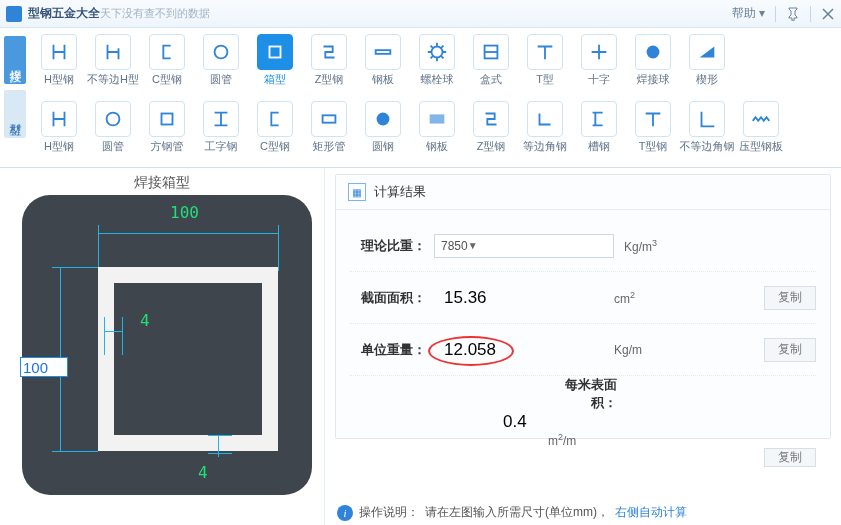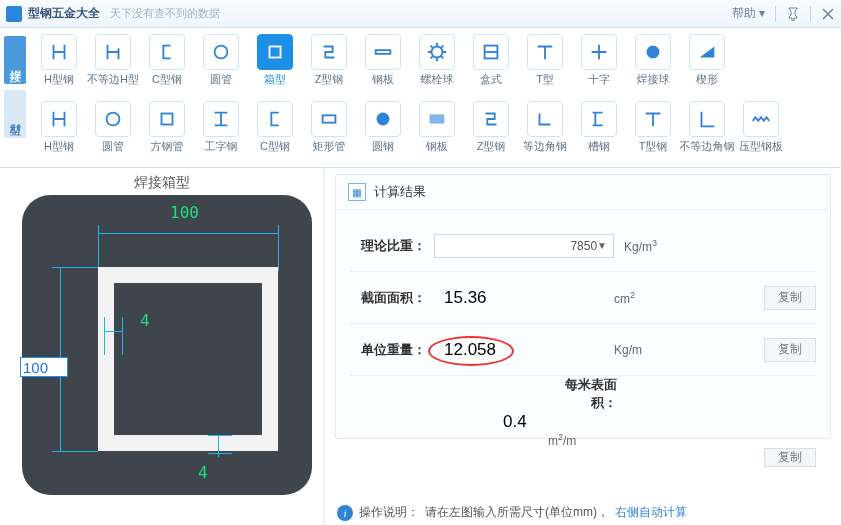--- a/index.html
+++ b/index.html
@@ -1,21 +1,21 @@
 <!DOCTYPE html>
 <html><head>
 <meta charset="utf-8">
 <style>
   * { box-sizing: border-box; margin: 0; padding: 0; font-family: "Microsoft YaHei", sans-serif; }
   body { width: 841px; height: 525px; background: #fff; overflow: hidden; font-size: 12px; color: #555; }
 
   .titlebar { height: 28px; background: linear-gradient(to bottom,#f8fbfe,#eef5fb); border-bottom: 1px solid #d6e4f0; display: flex; align-items: center; padding: 0 6px; }
   .titlebar .logo { width: 16px; height: 16px; background: #2f83d8; border-radius: 2px; margin-right: 6px; }
   .titlebar .title { font-weight: bold; color: #37557a; }
-  .titlebar .subtitle { color: #9fb2c7; margin-left: 10px; font-size: 11px; }
+  .titlebar .subtitle { color: #9fb2c7; font-size: 11px; }
   .titlebar .right { margin-left: auto; display: flex; align-items: center; gap: 10px; color:#6c829b;}
   .titlebar .divider { width:1px; height:16px; background:#c5d6e6; }
   .titlebar .winicon { width:14px; height:14px; display:inline-block; }
 
   .ribbon-area { display:flex; background:#fff; border-bottom:1px solid #cfe1ef; }
   .side-tabs { width:30px; display:flex; flex-direction:column; gap:6px; padding:8px 4px; background:#fff; }
   .side-tab { width:22px; height:48px; writing-mode:vertical-rl; display:flex; align-items:center; justify-content:center; background:#d9e8f5; color:#3a79b9; font-size:12px; border-radius:2px; cursor:pointer;}
   .side-tab.active { background:#4a99de; color:#fff; }
 
   .ribbon { flex:1; display:flex; flex-direction:column; }
@@ -40,21 +40,21 @@
   .panel-head { display:flex; align-items:center; padding:8px 12px; border-bottom:1px solid #e5edf4; }
   .panel-head .icon-calc { width:18px; height:18px; border:1px solid #7cb5e9; display:flex; align-items:center; justify-content:center; color:#2f83d8; font-size:10px; margin-right:8px; }
   .panel-head .ptitle { color:#333; font-size:13px; }
   .rows { padding:10px 14px; }
   .row { display:flex; align-items:center; height:52px; border-bottom:1px dotted #e2e9ef; }
   .row:last-child { border-bottom:none;flex-direction:column; }
   .row .rlabel { width:84px; font-weight:bold; color:#333; text-align:right; padding-right:8px; font-size:13px;}
   .row .rvalue { width:180px; padding-left:10px; font-size:17px; color:#000000;}
   .row .runit { width:70px; color:#666; }
   .row .rbtn { margin-left:auto; width:52px; height:24px; background:#f4f7f9; border:1px solid #d7dee4; color:#777; display:flex; align-items:center; justify-content:center; cursor:pointer; font-size:12px;}
-  .dropdown { width:180px; height:24px; border:1px solid #cbd7e1; display:flex; align-items:center; padding:0 6px; justify-content:flex-end; background:#fff;}
+  .dropdown { width:180px; height:24px; border:1px solid #cbd7e1; display:flex; align-items:center; padding:0 6px; justify-content:flex-start; background:#fff;}
   .dropdown .dd-arrow { font-size:10px; color:#666;}
   .ellipse-mark { position:absolute; border:2px solid #e33; border-radius:50%; }
 
   .hint { position:absolute; left:12px; bottom:4px; display:flex; align-items:center; gap:6px; font-size:12px;}
   .hint .info-icon { width:16px; height:16px; border-radius:50%; background:#2f83d8; color:#fff; display:flex; align-items:center; justify-content:center; font-size:11px; font-style:italic; font-family:serif;}
   .hint .blue { color:#2f83d8; }
   sup { font-size:9px; }
 </style>
 </head>
 <body>

